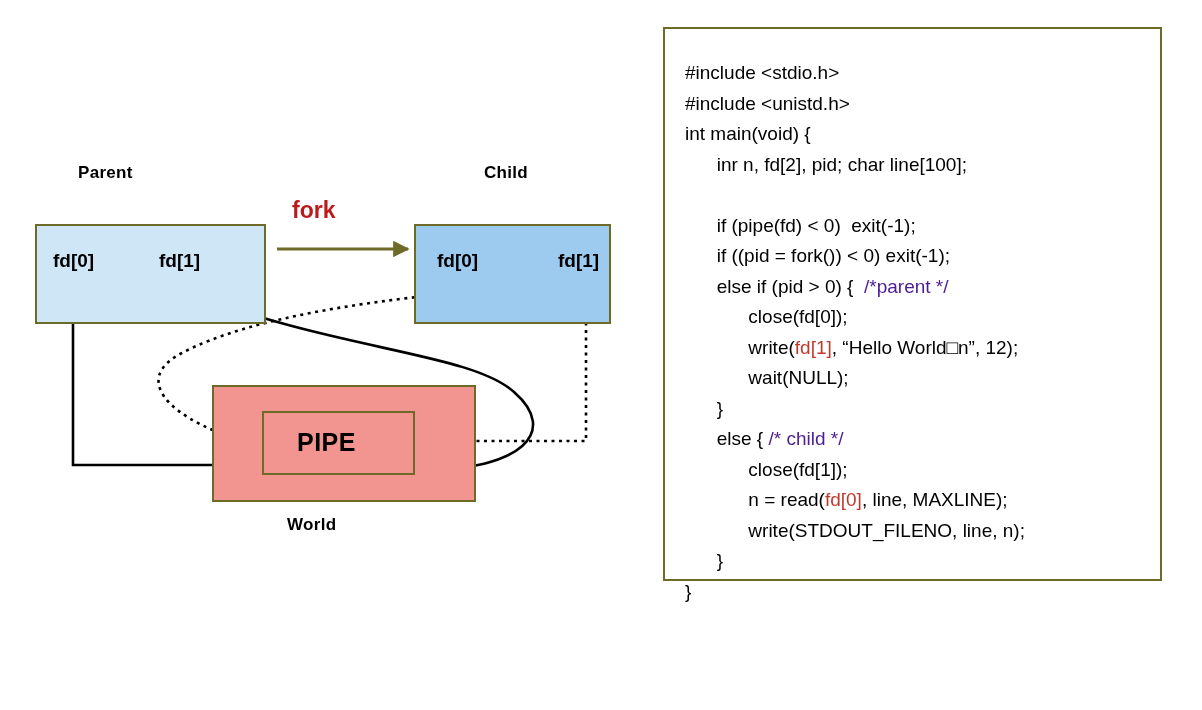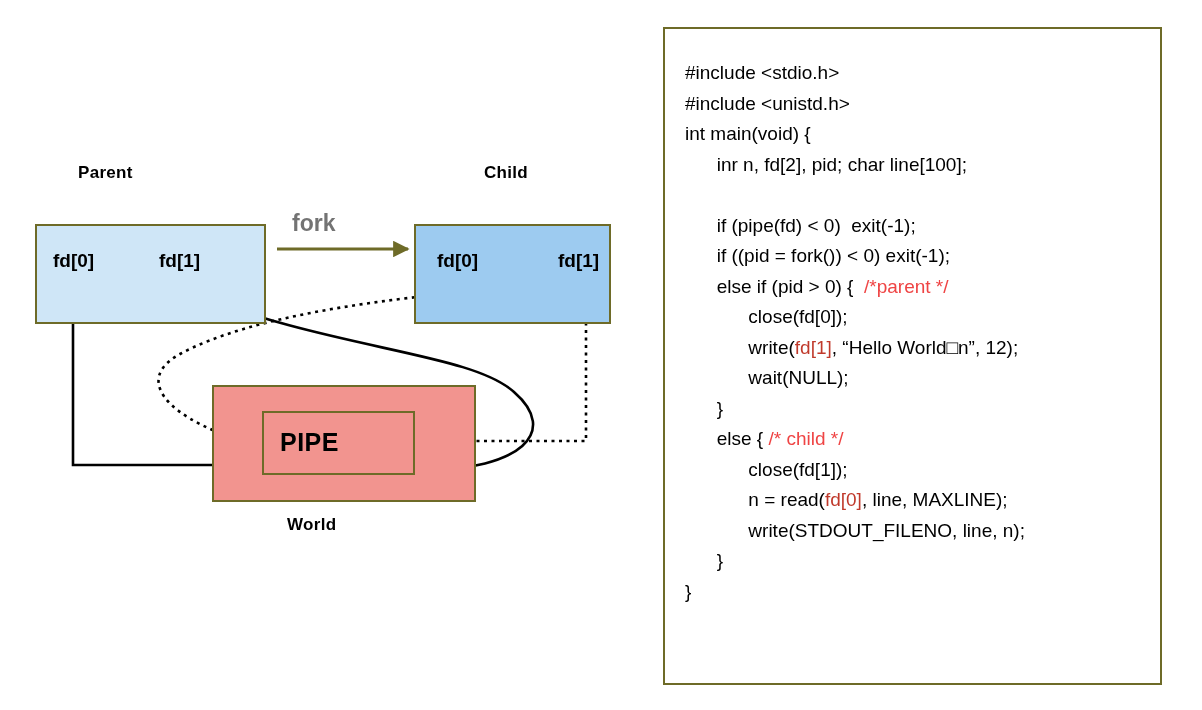--- a/index.html
+++ b/index.html
@@ -64,72 +64,72 @@
     color: #000000;
     white-space: nowrap;
   }
   #parent-fd0 { left: 53px;  top: 250px; }
   #parent-fd1 { left: 159px; top: 250px; }
   #child-fd0  { left: 437px; top: 250px; }
   #child-fd1  { left: 558px; top: 250px; }
 
   #fork-label {
     position: absolute;
-    left: 292px; top: 210px;
+    left: 292px; top: 197px;
     font-size: 23px;
     font-weight: bold;
-    color: #737373;
+    color: #b91c1c;
   }
 
   #kernel-box {
     position: absolute;
     left: 212px; top: 385px;
     width: 264px; height: 117px;
     background: #f2948f;
     border: 2px solid #6e6b28;
     box-sizing: border-box;
   }
   #pipe-box {
     position: absolute;
     left: 262px; top: 411px;
     width: 153px; height: 64px;
     background: #f2948f;
     border: 2px solid #6e6b28;
     box-sizing: border-box;
   }
   #pipe-label {
     position: absolute;
-    left: 280px; top: 428px;
+    left: 297px; top: 428px;
     font-size: 25px;
     font-weight: bold;
     color: #000000;
     letter-spacing: 0.5px;
   }
 
   
   #code-panel {
     position: absolute;
     left: 663px;  top: 27px;
-    width: 499px; height: 658px;
+    width: 499px; height: 554px;
     border: 2px solid #6e6b28;
     box-sizing: border-box;
     background: #ffffff;
   }
   #code-block {
     position: absolute;
     left: 20px;
     top: 10px;
     font-family: "Liberation Sans", sans-serif;
     font-size: 19px;
     line-height: 30.5px;
     color: #000000;
     white-space: pre;
   }
   .code-line { white-space: pre; }
-  .cmt { color: #ef4444; }
+  .cmt { color: #4c1d95; }
   .fdr { color: #c0392b; }
   .blankline { height: 30.5px; }
 </style>
 </head>
 <body>
 
 <div id="diagram">
 
   <svg id="diagram-svg" width="660" height="710">
     <defs>

